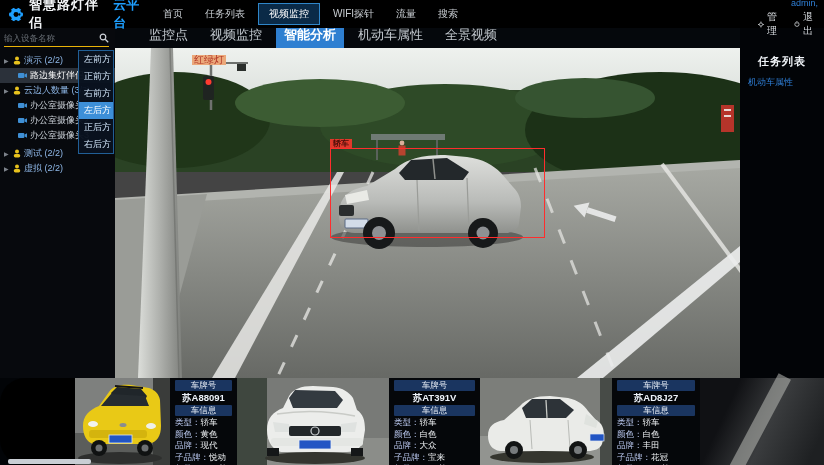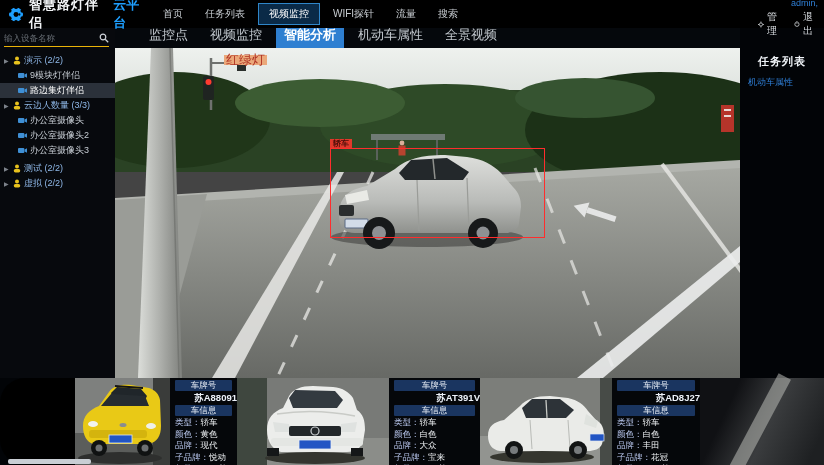--- a/index.html
+++ b/index.html
@@ -39,34 +39,34 @@
   
   .tabbar { position:absolute; left:115px; top:28px; width:625px; height:20px; background:#05080c; display:flex; align-items:flex-end; padding-left:26px; gap:6px; z-index:15; }
   .tab { color:#c3c9cf; font-size:13px; padding:3px 8px 4px; cursor:pointer; }
   .tab.active { background:#2e7fd1; color:#fff; border-top:8px solid #eab308; padding-top:2px;font-weight:bold; }
 
   
   .video { position:absolute; left:115px; top:48px; width:625px; height:330px; background:#444; z-index:10; }
   .video svg { display:block; }
   .det-box { position:absolute; left:215px; top:100px; width:215px; height:90px; border:1px solid #ff2d2d; }
   .det-label { position:absolute; left:215px; top:91px; background:#e0392b; color:#460d08; font-size:8px; line-height:9px; padding:0 3px; font-weight:bold; }
-  .tl-label { position:absolute; left:77px; top:7px; background:#eba87a; color:#b03425; font-size:13px; line-height:10px; padding:0 2px;margin-left:32px; }
+  .tl-label { position:absolute; left:77px; top:7px; background:#eba87a; color:#b03425; font-size:10px; line-height:10px; padding:0 2px; }
 
   
   .rpanel { position:absolute; left:740px; top:28px; width:84px; height:350px; background:#020407; z-index:20; }
   .task-title { color:#eef2f6; font-size:11px; font-weight:bold; text-align:center; margin-top:26px; letter-spacing:1px; }
   .task-link { color:#2f7fd6; font-size:9px; margin-top:7px; padding-left:8px; cursor:pointer; }
 
   
   .bottom { position:absolute; left:0; top:378px; width:824px; height:87px; background:#000; z-index:20;border-radius:25px; }
   .card { position:absolute; top:0; height:87px; display:flex; cursor:pointer; }
   .card-img { height:87px; overflow:hidden; background:#555; }
   .card-info { background:#05070a; padding-top:1px; }
   .chdr { background:#1a3560; color:#e8eef6; font-size:8.5px; height:11px; line-height:11px; text-align:center; margin:1px 5px 1px; border-radius:1px; }
-  .plate { color:#eef3fa; font-size:9.5px; font-weight:bold; text-align:right; height:12px; line-height:12px; }
+  .plate { color:#eef3fa; font-size:9.5px; font-weight:bold; text-align:center; height:12px; line-height:12px; }
   .field { font-size:8.5px; line-height:11.5px; padding-left:5px; white-space:nowrap; }
   .fk { color:#b9c7ee; } .fv { color:#f0f3f6; }
   .tail { position:absolute; left:700px; top:0; width:124px; height:87px; background:linear-gradient(115deg,#101114 25%,#3a3c3e 55%,#1e2022 90%); }
   .tail::after { content:""; position:absolute; left:52px; top:-8px; width:14px; height:110px; background:#b9bbb7; transform:rotate(28deg); opacity:.55; }
 
   .hscroll { position:absolute; left:8px; top:459px; width:83px; height:5px; background:#c9ced4; border-radius:2px; z-index:50; cursor:pointer; }
 </style>
 </head>
 <body>
 
@@ -131,27 +131,20 @@
     </div>
 
     <div class="srow group">
       <span class="exp">▶</span>
       <svg width="8" height="9" viewBox="0 0 8 9">
         <circle cx="4" cy="2.4" r="2" fill="#e8c21d"></circle>
           <rect x="0.8" y="5" width="6.4" height="3.4" rx="1.6" fill="#e8c21d"></rect>
       </svg>
       <span>演示 (2/2)</span>
     </div>
-    <div class="srow device">
-      <svg width="9" height="7" viewBox="0 0 9 7">
-        <rect x="0" y="1" width="6.4" height="5" rx="1" fill="#3f8fd4"></rect>
-          <polygon points="6.6,2.4 9,1.2 9,5.8 6.6,4.6" fill="#3f8fd4"></polygon>
-      </svg>
-      <span>9模块灯伴侣</span>
-    </div>
     <div class="srow device selected">
       <svg width="9" height="7" viewBox="0 0 9 7">
         <rect x="0" y="1" width="6.4" height="5" rx="1" fill="#3f8fd4"></rect>
           <polygon points="6.6,2.4 9,1.2 9,5.8 6.6,4.6" fill="#3f8fd4"></polygon>
       </svg>
       <span>路边集灯伴侣</span>
     </div>
     <div class="srow group">
       <span class="exp">▶</span>
       <svg width="8" height="9" viewBox="0 0 8 9">
@@ -192,20 +185,28 @@
     <div class="srow group">
       <span class="exp">▶</span>
       <svg width="8" height="9" viewBox="0 0 8 9">
         <circle cx="4" cy="2.4" r="2" fill="#e8c21d"></circle>
           <rect x="0.8" y="5" width="6.4" height="3.4" rx="1.6" fill="#e8c21d"></rect>
       </svg>
       <span>虚拟 (2/2)</span>
     </div>
   </div>
 
+  <div class="dir-menu">
+    <div class="dir-item">左前方</div>
+    <div class="dir-item">正前方</div>
+    <div class="dir-item">右前方</div>
+    <div class="dir-item active">左后方</div>
+    <div class="dir-item">正后方</div>
+    <div class="dir-item">右后方</div>
+  </div>
 
   <div class="tabbar">
     <span class="tab">监控点</span>
     <span class="tab">视频监控</span>
     <span class="tab active">智能分析</span>
     <span class="tab">机动车属性</span>
     <span class="tab">全景视频</span>
   </div>
 
   <div class="video">

